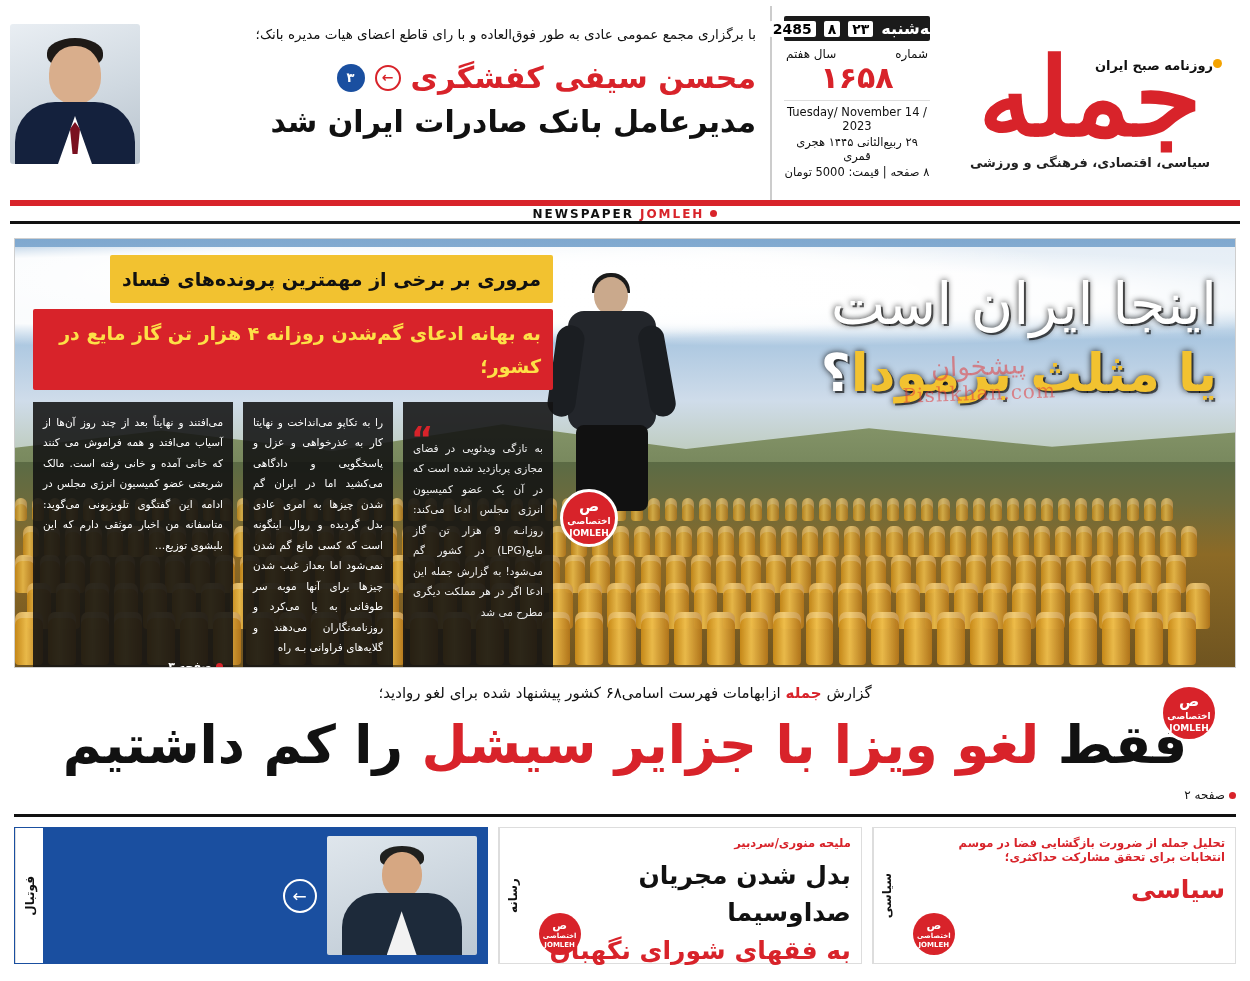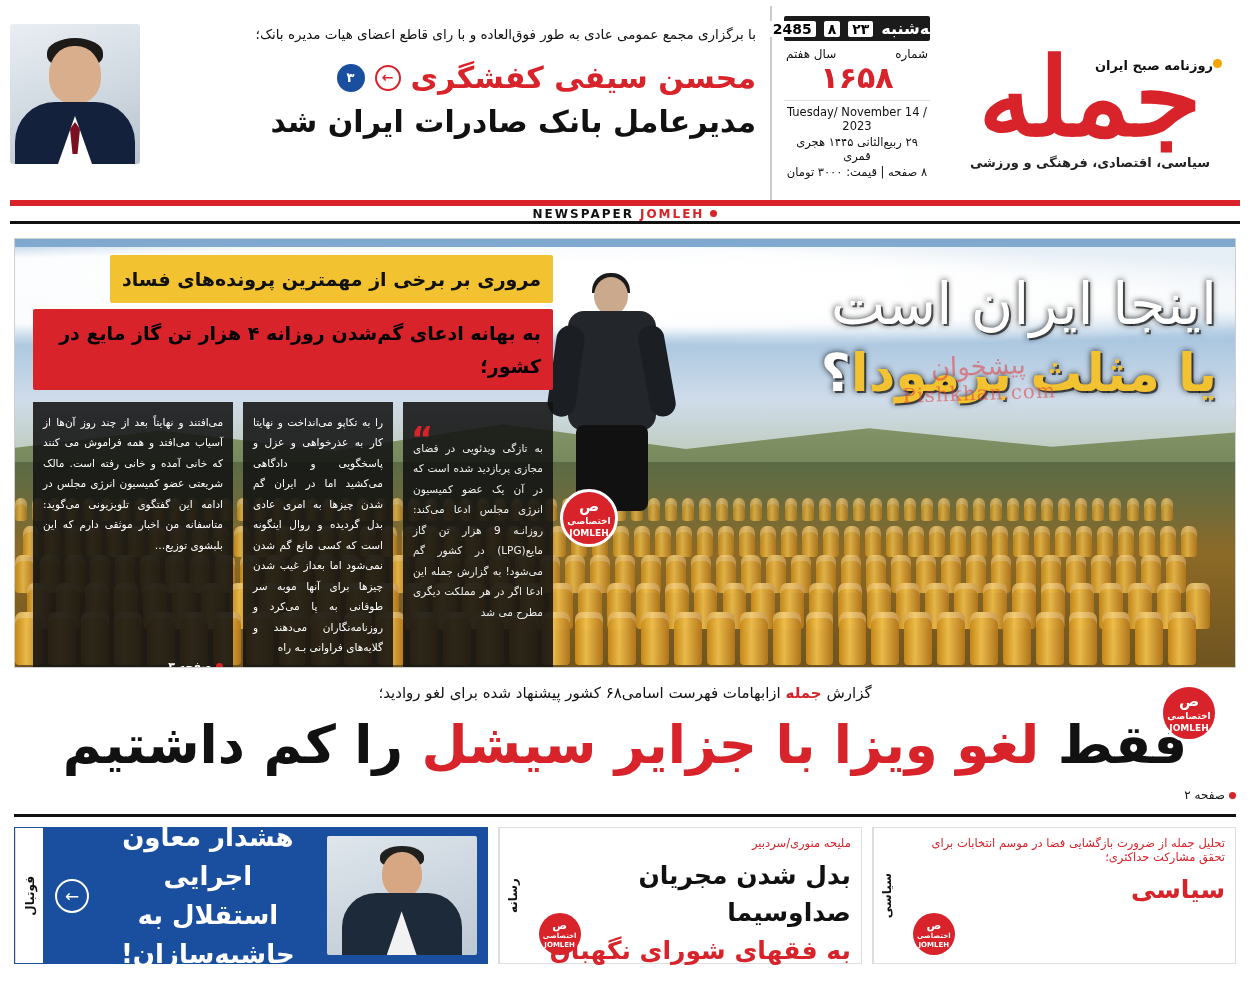--- a/index.html
+++ b/index.html
@@ -204,21 +204,21 @@
   }
   .watermark .fa{font-size:26px;display:block;text-align:center;}
 
   .hero-leftcol{
     position:absolute; top:16px; right:auto; left:18px; width:520px; direction:rtl; text-align:right;
   }
   .hl-band{
     background:#f2c230; color:#111; font-weight:bold; font-size:19px; line-height:1.7;
     padding:8px 12px; display:inline-block; border-radius:2px;
   }
-  .hl-band.red{ background:#d8232a; color:#000000; }
+  .hl-band.red{ background:#d8232a; color:#fde047; }
   .hero-boxes{ display:flex; gap:10px; margin-top:12px; }
   .hbox{
     background:rgba(18,18,18,.88); color:#fff; padding:10px 10px 26px 10px;
     font-size:10.5px; line-height:1.95; text-align:justify; position:relative;
   }
   .hbox.b1{ width:200px; }
   .hbox.b2{ width:150px; }
   .hbox.b3{ width:150px; color:#efefef;}
   .quote-mark{ color:#d8232a; font-size:34px; font-weight:bold; position:absolute; top:4px; left:8px; }
   .pagetag{
@@ -248,21 +248,21 @@
   
   .bottom{
     margin: 12px 14px 0 14px;
     border-top: 3px solid #111;
     padding-top: 10px;
     display:flex; flex-direction: row; gap:10px; height:150px;
   }
   .bcard{ position:relative; border:1px solid #ddd; padding:8px 10px; direction:rtl; text-align:right; }
   .bcard.blue{ background:#1a4fa0; border-color:#1a4fa0; color:#fff; flex:1.32; display:flex; align-items:stretch;}
   .bcard.plain{ flex:1; background:#fff; }
-  .bcard .kicker{ font-size:11.5px; color:#d8232a; font-weight:normal; margin-bottom:8px;text-align:right; }
+  .bcard .kicker{ font-size:11.5px; color:#d8232a; font-weight:bold; margin-bottom:8px;text-align:right; }
   .bcard .btitle{ font-size:25px; font-weight:bold; color:#111; line-height:1.45; }
   .corner-num{
     position:absolute; top:4px; left:4px; background:#d8232a; color:#fff;
     font-size:10px; font-weight:bold; padding:1px 5px; border-radius:2px;
   }
   .side-tab{
     position:absolute; top:0; bottom:0; left:0; width:28px; background:#fff;
     border-left:1px solid #ddd; display:flex; align-items:center; justify-content:center;
   }
   .side-tab span{
@@ -324,21 +324,21 @@
         <span class="d-num">۸</span>
         <span class="d-num">2485</span>
       </div>
       <div class="yearline">
         <span>شماره</span>
         <span>سال هفتم</span>
       </div>
       <div class="issue-no">۱۶۵۸</div>
       <div class="greg">Tuesday/ November 14 / 2023</div>
       <div class="hijri">۲۹ ربیع‌الثانی ۱۴۴۵ هجری قمری</div>
-      <div class="pagesprice">۸ صفحه  |  قیمت: ۳۰۰۰ تومان</div>
+      <div class="pagesprice">۸ صفحه  |  قیمت: 5000 تومان</div>
     </div>
 
     <div class="mh-logo" style="order:0;">
       <div class="small-top">
         <span class="dot"></span><span>روزنامه صبح ایران</span>
       </div>
       <div class="nameplate">جمله</div>
       <div class="tagline">سیاسی، اقتصادی، فرهنگی و ورزشی</div>
     </div>
   </div>
@@ -716,22 +716,18 @@
       <div class="side-tab">
           <span>فوتبال</span>
         </div>
       <div class="blue-inner" style="margin-left:30px;">
         <div class="blue-photo">
           <div class="hair"></div>
           <div class="head"></div>
           <div class="body"></div>
           <div class="shirt"></div>
         </div>
-        <div class="blue-title">
-          <div>هشدار معاون اجرایی</div>
-          <div>استقلال به حاشیه‌سازان!</div>
-        </div>
         <div class="arrow-left-circ">←</div>
       </div>
     </div>
   </div>
 
 </div>
 
 </body></html>

